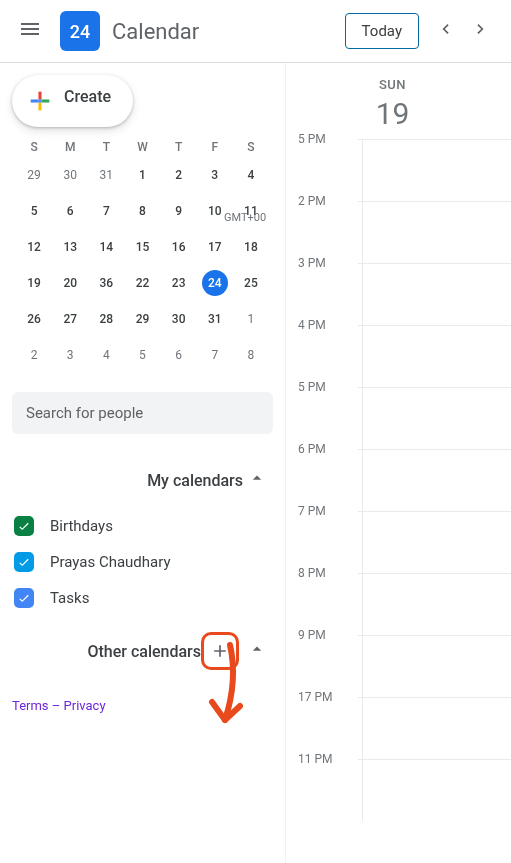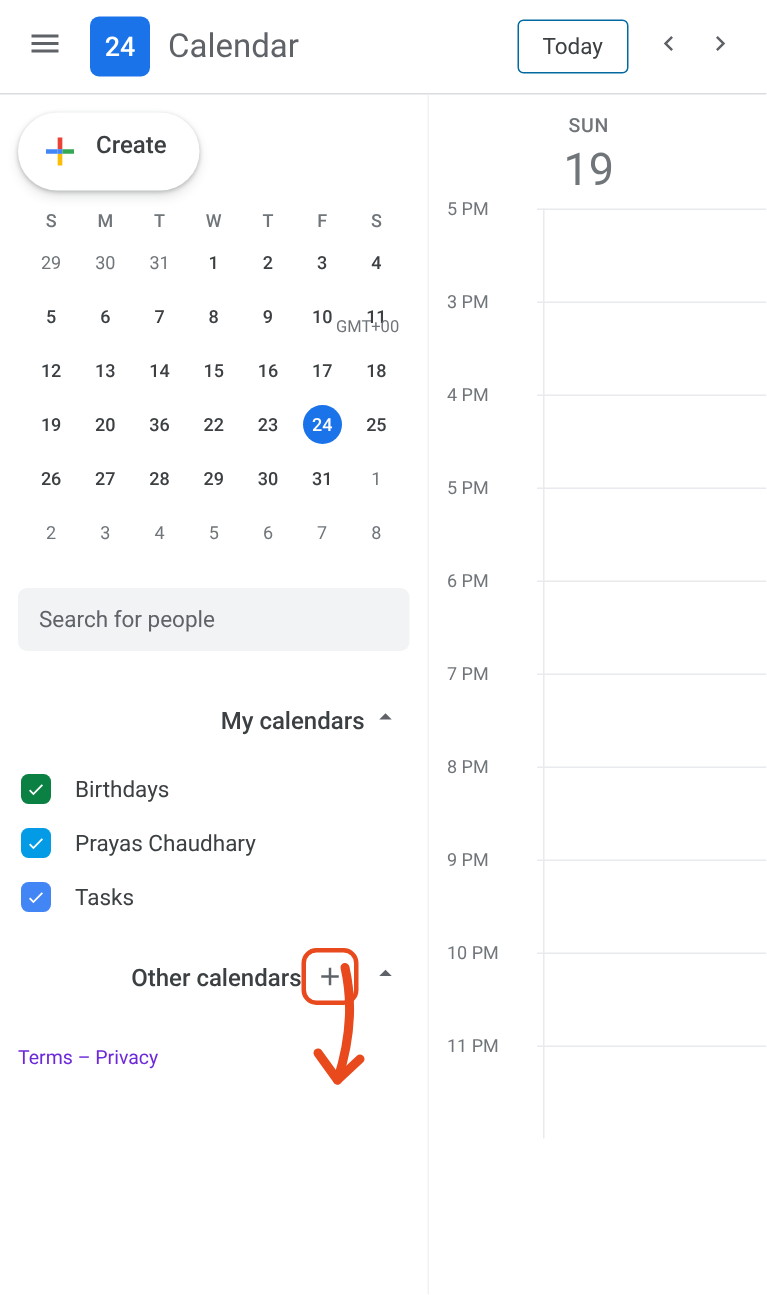--- a/index.html
+++ b/index.html
@@ -212,20 +212,24 @@
       <div class="dnum">19</div>
     </div>
     <div class="tz">GMT+00</div>
     <div class="time-grid" id="time-grid">
       <div class="vline"></div>
     <div class="time-row">
           <div class="lbl">5 PM</div>
           <div class="line"></div>
         </div>
         <div class="time-row">
+          <div class="lbl">2 PM</div>
+          <div class="line"></div>
+        </div>
+        <div class="time-row">
           <div class="lbl">3 PM</div>
           <div class="line"></div>
         </div>
         <div class="time-row">
           <div class="lbl">4 PM</div>
           <div class="line"></div>
         </div>
         <div class="time-row">
           <div class="lbl">5 PM</div>
           <div class="line"></div>
@@ -240,21 +244,21 @@
         </div>
         <div class="time-row">
           <div class="lbl">8 PM</div>
           <div class="line"></div>
         </div>
         <div class="time-row">
           <div class="lbl">9 PM</div>
           <div class="line"></div>
         </div>
         <div class="time-row">
-          <div class="lbl">10 PM</div>
+          <div class="lbl">17 PM</div>
           <div class="line"></div>
         </div>
         <div class="time-row">
           <div class="lbl">11 PM</div>
           <div class="line"></div>
         </div>
       </div>
   </div>
 </div>
 

